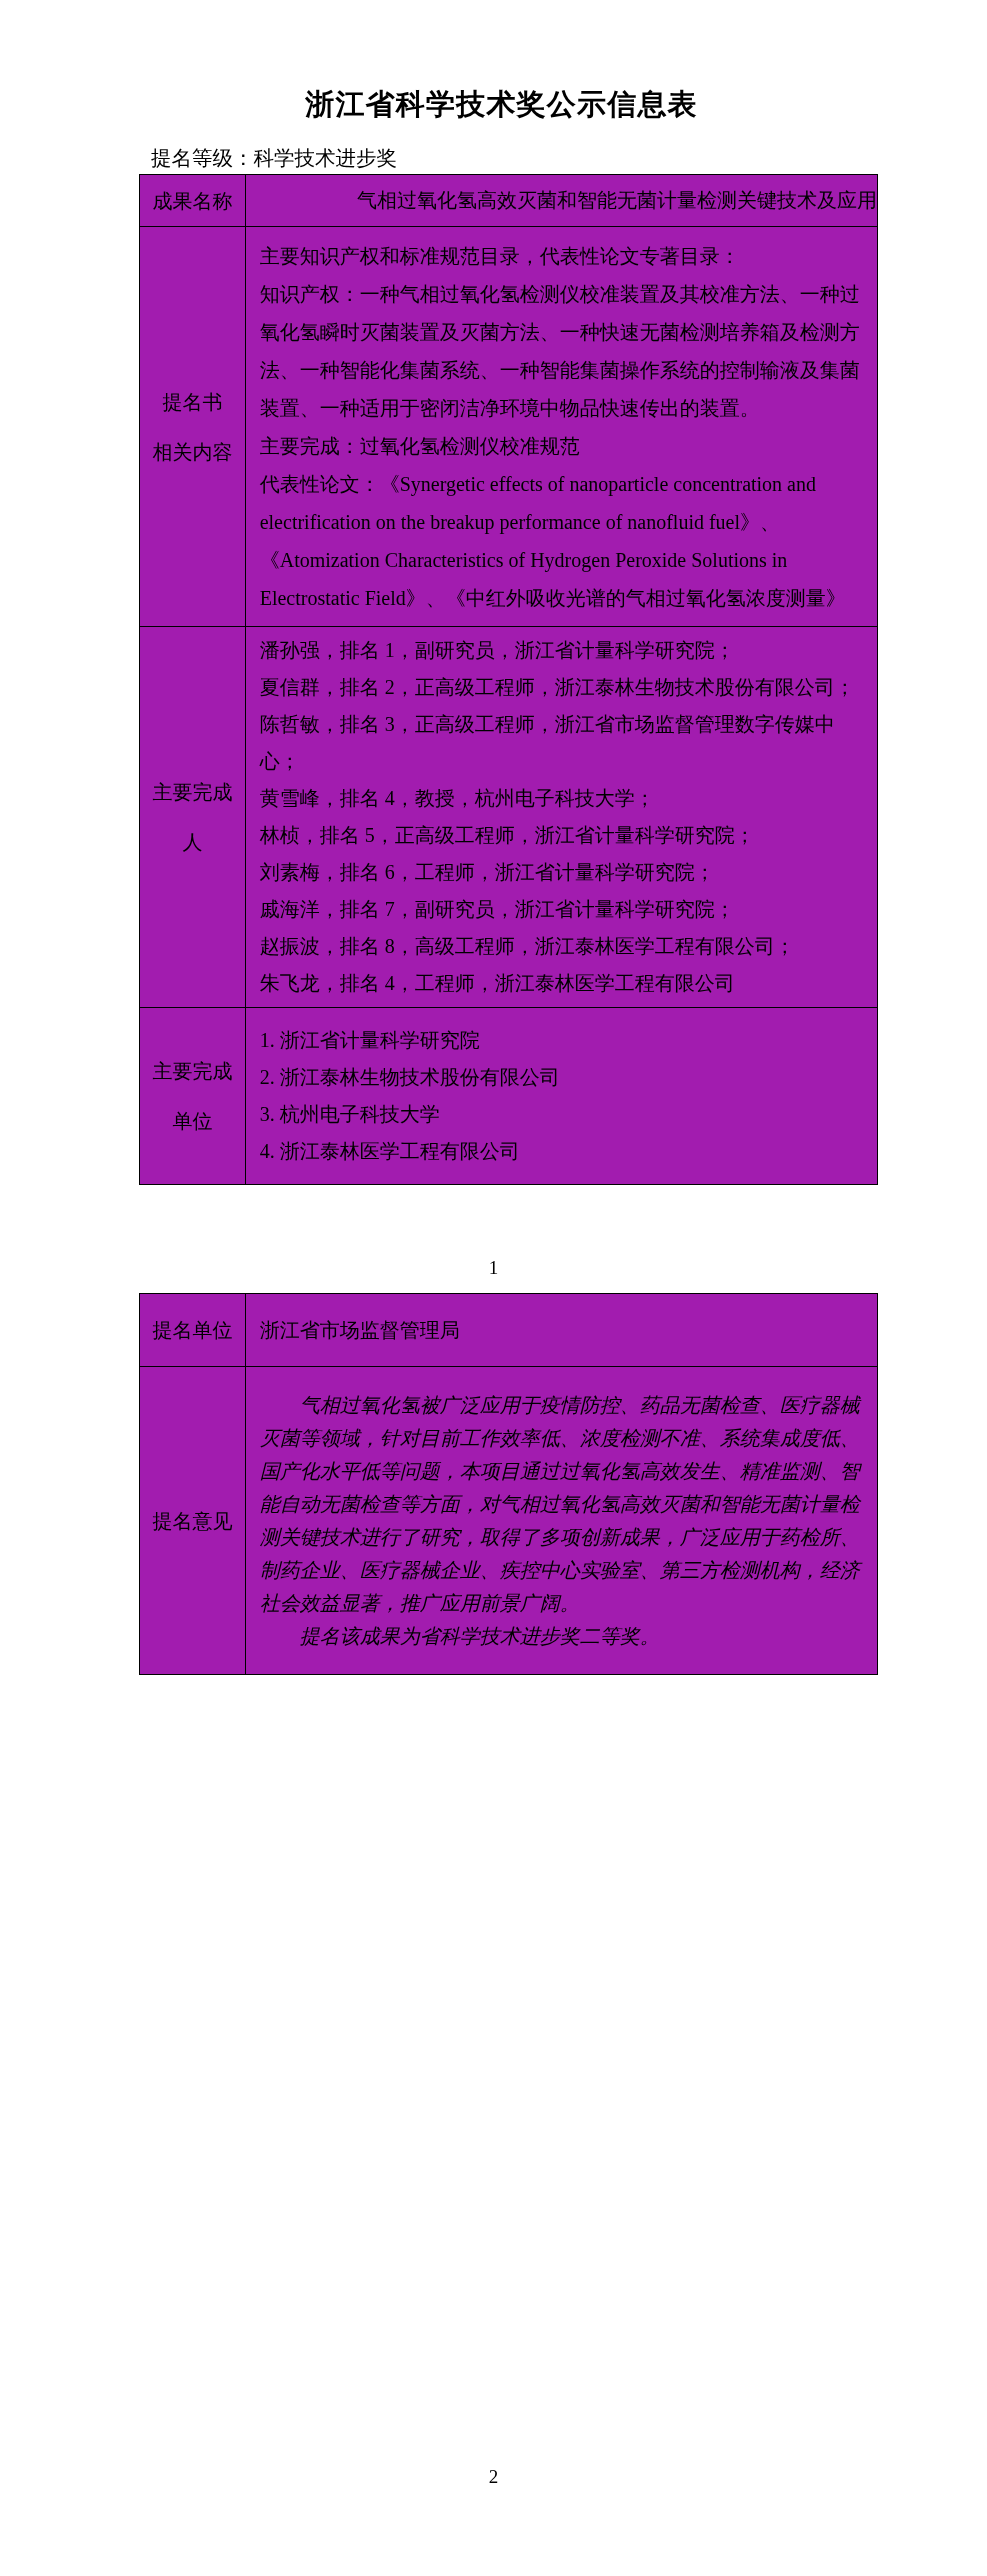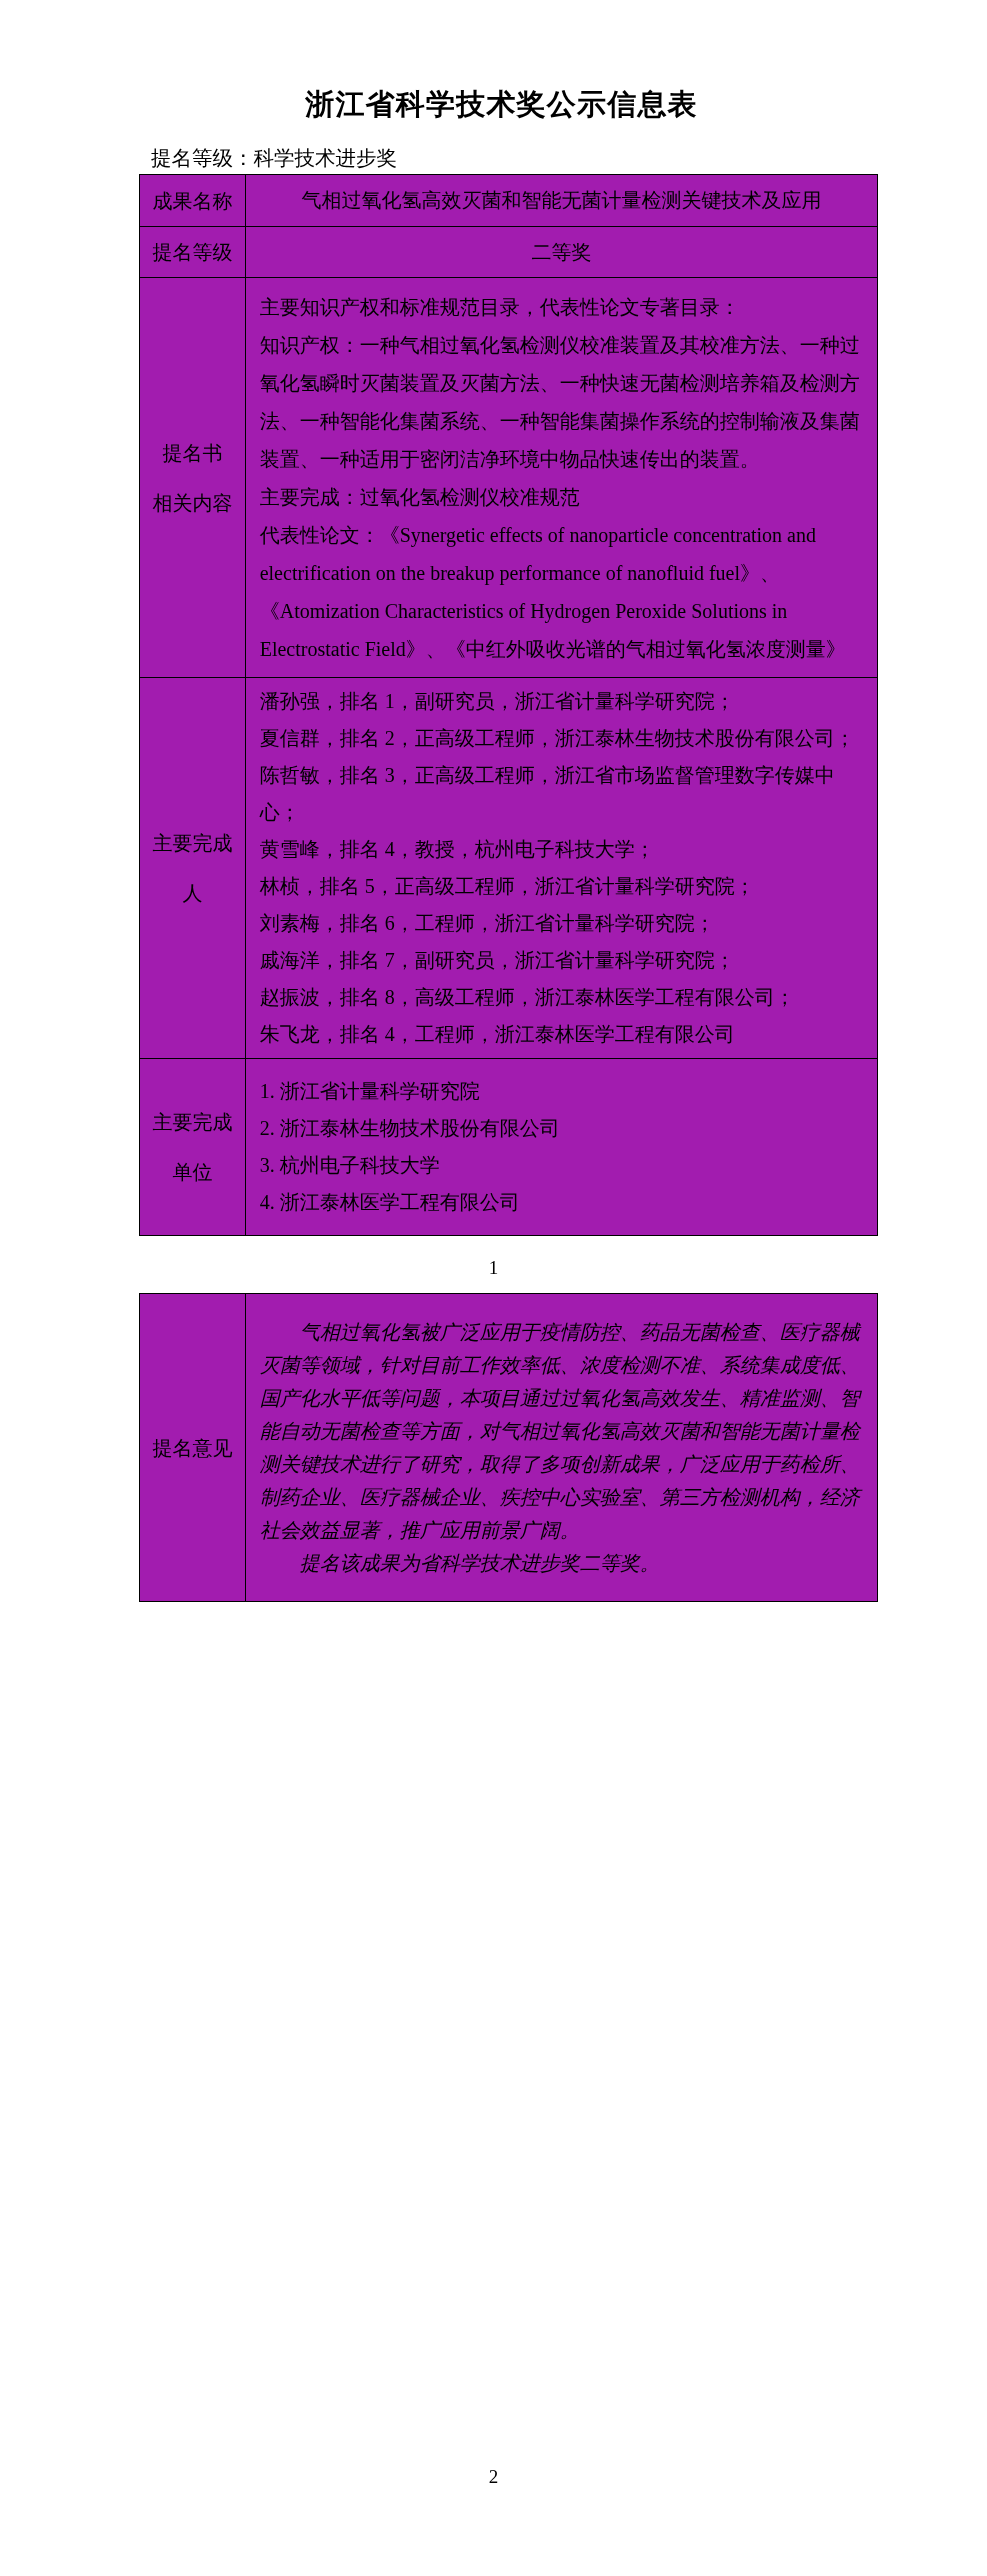--- a/index.html
+++ b/index.html
@@ -25,21 +25,21 @@
     border-collapse: collapse; table-layout: fixed;
     background: #a21caf;
   }
   table.t1 { top: 174px; }
   table.t2 { top: 1293px; }
   td { border: 1.2px solid #000; padding: 0; font-size: 20px; }
   td.label-cell {
     text-align: center; vertical-align: middle;
     white-space: pre-line; line-height: 50px;
   }
-  td.center-cell { text-align: center; vertical-align: middle; }
+  td.center-cell { text-align: right; vertical-align: middle; }
   td.content-cell { vertical-align: middle; padding: 5px 6.2px 5px 13.7px; }
   .content-cell .line { line-height: 38px; }
   .content-cell .person-line { line-height: 37px; }
   .content-cell .unit-line { line-height: 37px; }
   .content-cell .op-line { line-height: 33px; text-indent: 2em; font-style: italic; }
   td.unit-value-cell { vertical-align: middle; padding-left: 13.7px; }
   .page-number {
     position: absolute; left: 0; width: 987px;
     text-align: center; font-size: 19px;
   }
@@ -55,24 +55,20 @@
 
 <table class="form t1">
   <colgroup>
       <col style="width:106px">
       <col>
     </colgroup>
   <tbody>
       <tr style="height:52px;">
     <td class="label-cell">成果名称</td>
     <td class="center-cell">气相过氧化氢高效灭菌和智能无菌计量检测关键技术及应用</td>
-  </tr>
-  <tr style="height:49px;">
-    <td class="label-cell">提名等级</td>
-    <td class="center-cell">二等奖</td>
   </tr>
   <tr style="height:400px;">
     <td class="label-cell">提名书
 相关内容</td>
     <td class="content-cell">
           <div class="line">主要知识产权和标准规范目录，代表性论文专著目录：</div>
           <div class="line">知识产权：一种气相过氧化氢检测仪校准装置及其校准方法、一种过氧化氢瞬时灭菌装置及灭菌方法、一种快速无菌检测培养箱及检测方法、一种智能化集菌系统、一种智能集菌操作系统的控制输液及集菌装置、一种适用于密闭洁净环境中物品快速传出的装置。</div>
           <div class="line">主要完成：过氧化氢检测仪校准规范</div>
           <div class="line">代表性论文：《Synergetic effects of nanoparticle concentration and electrification on the breakup performance of nanofluid fuel》、《Atomization Characteristics of Hydrogen Peroxide Solutions in Electrostatic Field》、《中红外吸收光谱的气相过氧化氢浓度测量》</div>
         </td>
@@ -106,20 +102,24 @@
   </table>
 
 <div class="page-number p1">1</div>
 
 <table class="form t2">
   <colgroup>
       <col style="width:106px">
       <col>
     </colgroup>
   <tbody>
+      <tr style="height:73px;">
+    <td class="label-cell">提名单位</td>
+    <td class="unit-value-cell">浙江省市场监督管理局</td>
+  </tr>
   <tr style="height:308px;">
     <td class="label-cell">提名意见</td>
     <td class="content-cell">
           <div class="op-line">气相过氧化氢被广泛应用于疫情防控、药品无菌检查、医疗器械灭菌等领域，针对目前工作效率低、浓度检测不准、系统集成度低、国产化水平低等问题，本项目通过过氧化氢高效发生、精准监测、智能自动无菌检查等方面，对气相过氧化氢高效灭菌和智能无菌计量检测关键技术进行了研究，取得了多项创新成果，广泛应用于药检所、制药企业、医疗器械企业、疾控中心实验室、第三方检测机构，经济社会效益显著，推广应用前景广阔。</div>
           <div class="op-line">提名该成果为省科学技术进步奖二等奖。</div>
         </td>
   </tr>
 </tbody>
   </table>
 

